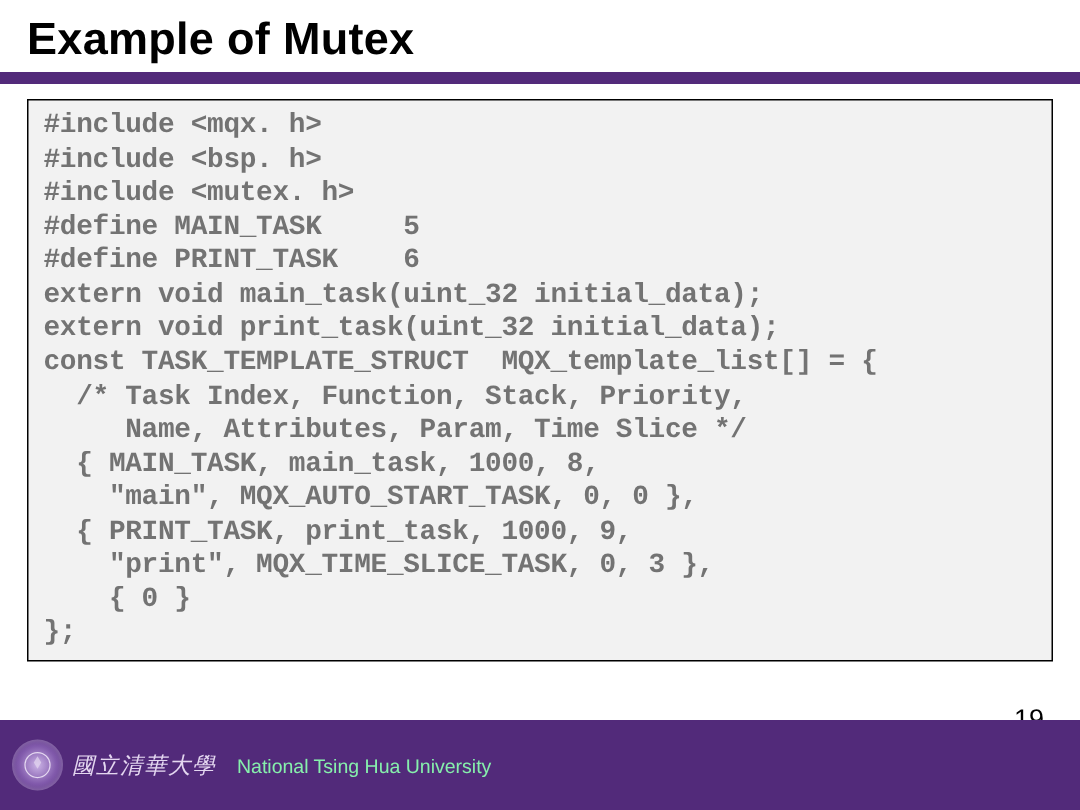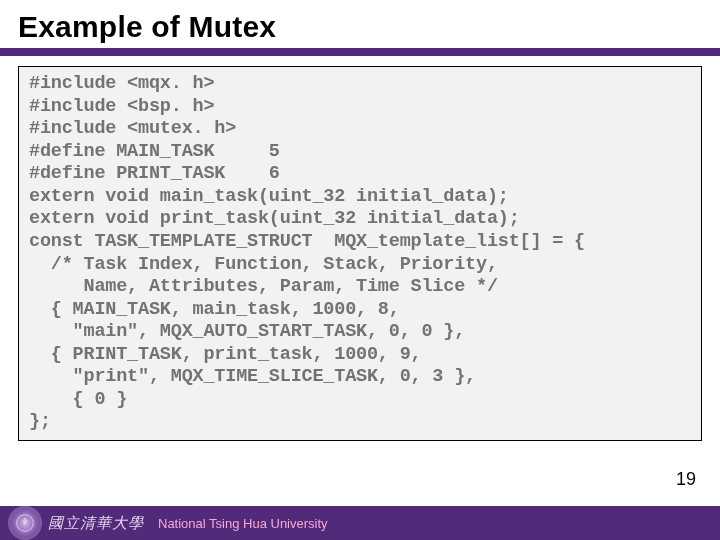--- a/index.html
+++ b/index.html
@@ -39,21 +39,21 @@
     color: #737373;
     white-space: pre;
     font-weight: bold;
     letter-spacing: -0.2px;
   }
   .footer {
     position: absolute;
     left: 0;
     right: 0;
     bottom: 0;
-    height: 34px;
+    height: 60px;
     background: #522a7a;
     color: #fff;
     display: flex;
     align-items: center;
     padding-left: 8px;
   }
   .emblem {
     width: 34px;
     height: 34px;
     border-radius: 50%;
@@ -70,21 +70,21 @@
   .uni-script {
     font-family: "Times New Roman", "SimSun", serif;
     font-size: 15px;
     letter-spacing: 1px;
     color: #e4d7f0;
     margin-right: 14px;
     font-style: italic;
   }
   .uni-name {
     font-size: 13px;
-    color: #f9a8d4;
+    color: #86efac;
   }
   .page-num {
     position: absolute;
     right: 24px;
     bottom: 50px;
     font-size: 18px;
     color: #000;
   }
 </style>
 </head>

